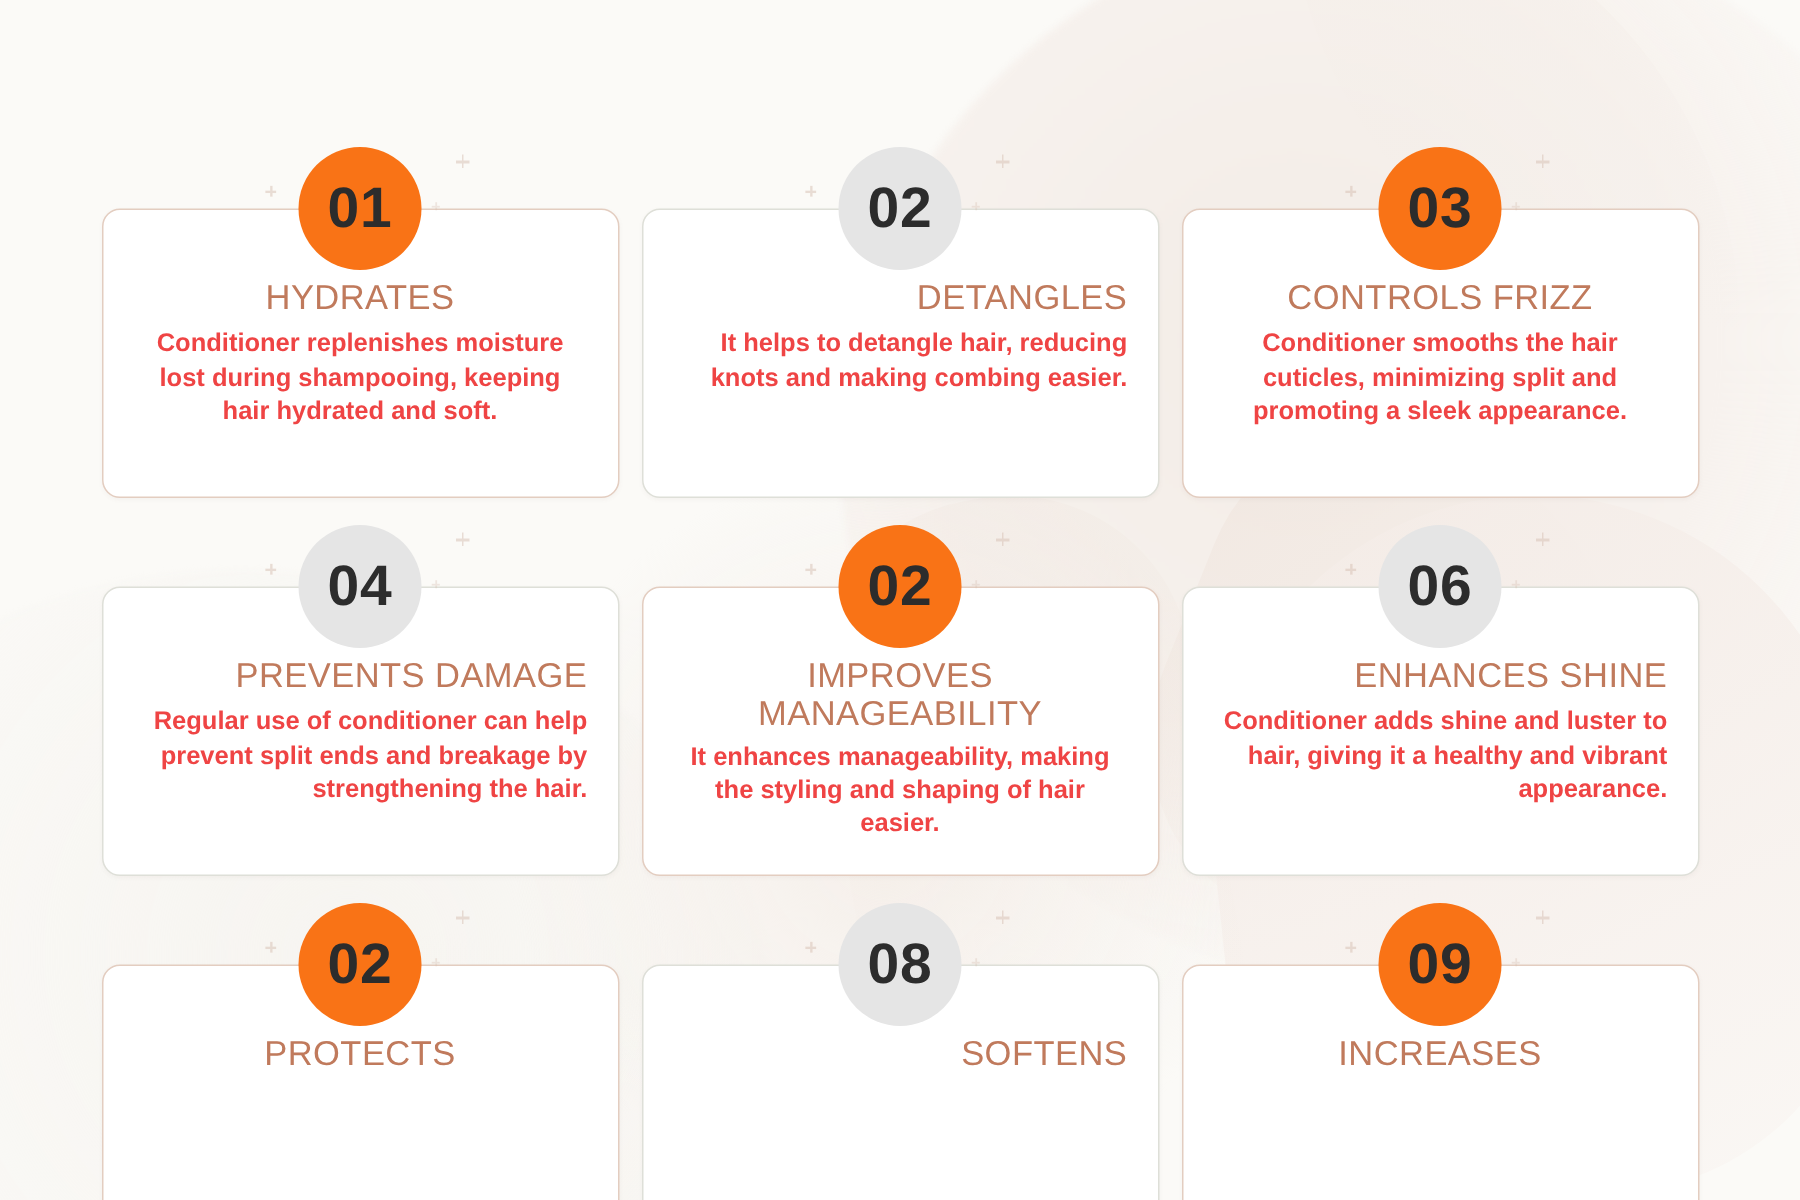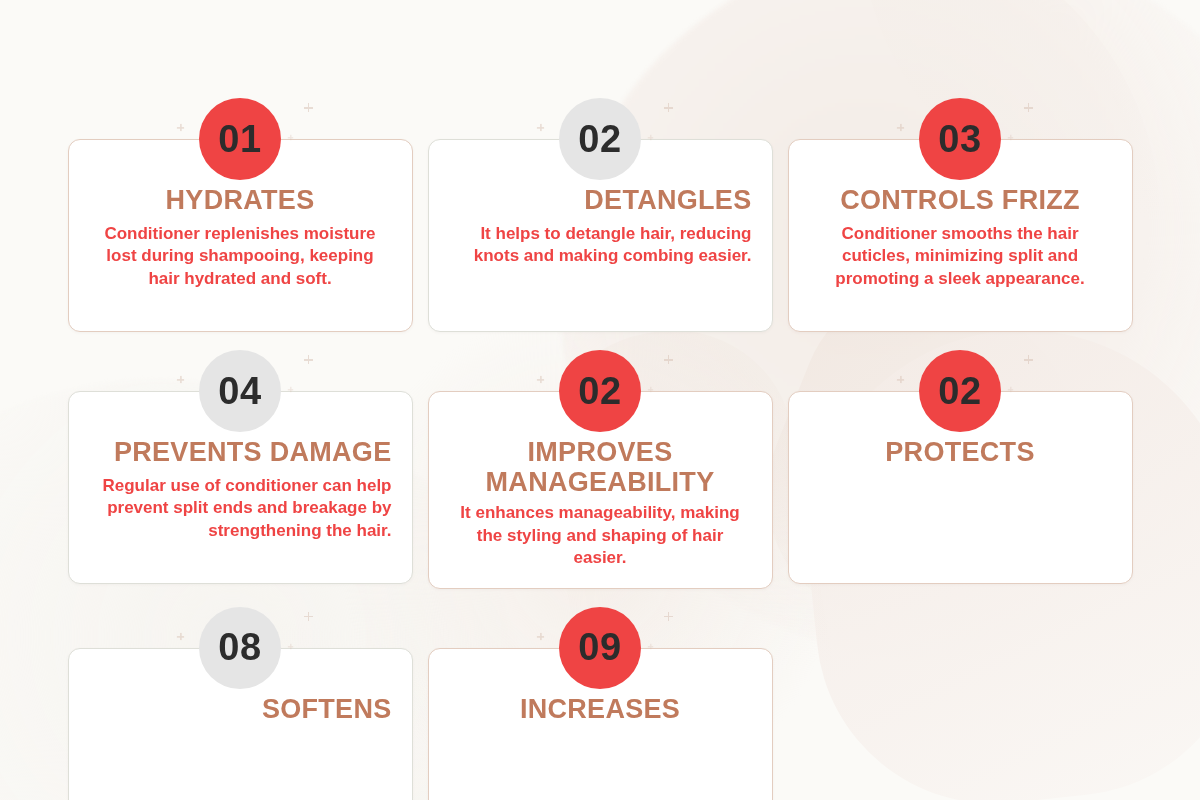--- a/index.html
+++ b/index.html
@@ -122,21 +122,21 @@
     border-radius: 50%;
     display: flex;
     align-items: center;
     justify-content: center;
     font-size: 38px;
     font-weight: 700;
     letter-spacing: .5px;
     color: #2c2c2c;
     z-index: 3;
   }
-  .accent-rose .badge { background: #ef4444; }
+  .accent-rose .badge { background: #f97316; }
   .accent-sage .badge { background: #e5e5e5; }
 
   
   .spark {
     position: absolute;
     top: -34px;
     width: 9px;
     height: 9px;
     z-index: 2;
     opacity: .5;
@@ -146,22 +146,22 @@
     position: absolute;
     background: #d7c0b3;
   }
   .spark::before { left: 4px; top: 0; width: 1.5px; height: 9px; }
   .spark::after  { top: 4px; left: 0; width: 9px; height: 1.5px; }
   .spark-l { left: 108px; top: -16px; transform: scale(.8); }
   .spark-r { right: 100px; top: -36px; }
   .spark-r2 { right: 118px; top: -6px; transform: scale(.6); opacity: .35; }
 
   .card-title {
-    font-size: 27px;
-    font-weight: 700;
+    font-size: 23px;
+    font-weight: 400;
     letter-spacing: .3px;
     line-height: 1.1;
     color: #c07a5c;
     margin-bottom: 7px;
     text-transform: uppercase;
   }
   .card-title.two-line { margin-bottom: 5px; }
 
   .card-body {
     font-size: 17px;
@@ -237,20 +237,30 @@
     <div class="badge">02</div>
     <span class="spark spark-l"></span>
     <span class="spark spark-r"></span>
     <span class="spark spark-r2"></span>
     <div class="card">
       <div class="card-title two-line">IMPROVES MANAGEABILITY</div>
       <div class="card-body">It enhances manageability, making the styling and shaping of hair easier.</div>
     </div>
   </div>
 
+  <div class="cell accent-sage">
+    <div class="badge">06</div>
+    <span class="spark spark-l"></span>
+    <span class="spark spark-r"></span>
+    <span class="spark spark-r2"></span>
+    <div class="card">
+      <div class="card-title">ENHANCES SHINE</div>
+      <div class="card-body">Conditioner adds shine and luster to hair, giving it a healthy and vibrant appearance.</div>
+    </div>
+  </div>
 
   <div class="cell accent-rose row-3">
     <div class="badge">02</div>
     <span class="spark spark-l"></span>
     <span class="spark spark-r"></span>
     <span class="spark spark-r2"></span>
     <div class="card">
       <div class="card-title">PROTECTS</div>
       <div class="card-body"></div>
     </div>

